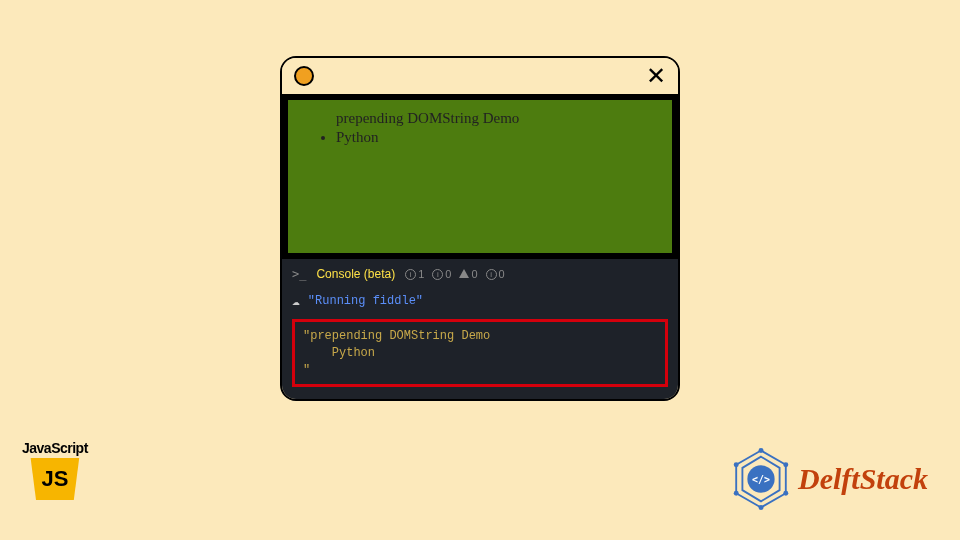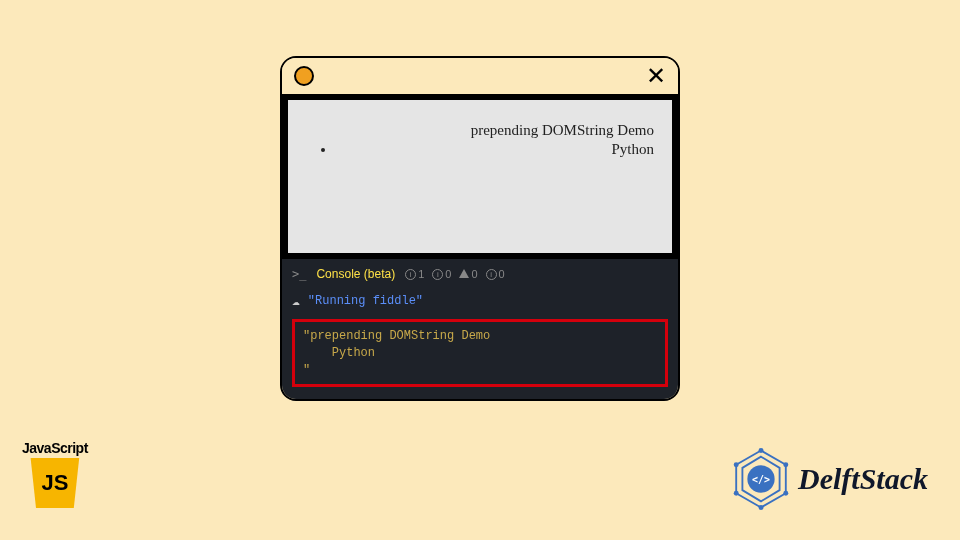--- a/index.html
+++ b/index.html
@@ -36,28 +36,27 @@
       background: #f0a020;
       border: 2px solid #000;
     }
     .close-x {
       font-size: 24px;
       font-weight: 400;
       cursor: pointer;
       line-height: 1;
     }
     .content-area {
-      background: #e5e5e5;
+      background: #4d7c0f;
       border: 6px solid #000;
       min-height: 165px;
-      padding: 22px 18px;
+      padding: 10px 18px;
       font-family: Georgia, 'Times New Roman', serif;
       font-size: 15px;
       color: #222;
-      text-align: right;
     }
     .content-area .line1 {
       margin-left: 30px;
       margin-bottom: 2px;
     }
     .content-area ul {
       margin-left: 30px;
       list-style: disc;
     }
     .console-panel {
@@ -147,21 +146,21 @@
       align-items: center;
     }
     .js-text {
       font-weight: bold;
       font-size: 14px;
       color: #000;
       letter-spacing: -0.5px;
     }
     .js-badge {
       width: 54px;
-      height: 50px;
+      height: 42px;
       background: #f7b500;
       position: relative;
       margin-top: 2px;
       clip-path: polygon(5% 0, 95% 0, 85% 100%, 15% 100%);
       display: flex;
       align-items: center;
       justify-content: center;
       color: #000;
       font-weight: bold;
       font-size: 22px;
@@ -171,21 +170,21 @@
       position: absolute;
       right: 32px;
       top: 448px;
       display: flex;
       align-items: center;
       gap: 6px;
     }
     .delft-text {
       font-size: 30px;
       font-weight: bold;
-      color: #0f172a;
+      color: #c2410c;
       font-style: italic;
       font-family: Georgia, serif;
     }
     .delft-emblem {
       width: 62px;
       height: 62px;
       position: relative;
     }
     .delft-emblem svg { width: 100%; height: 100%; }
   </style>

